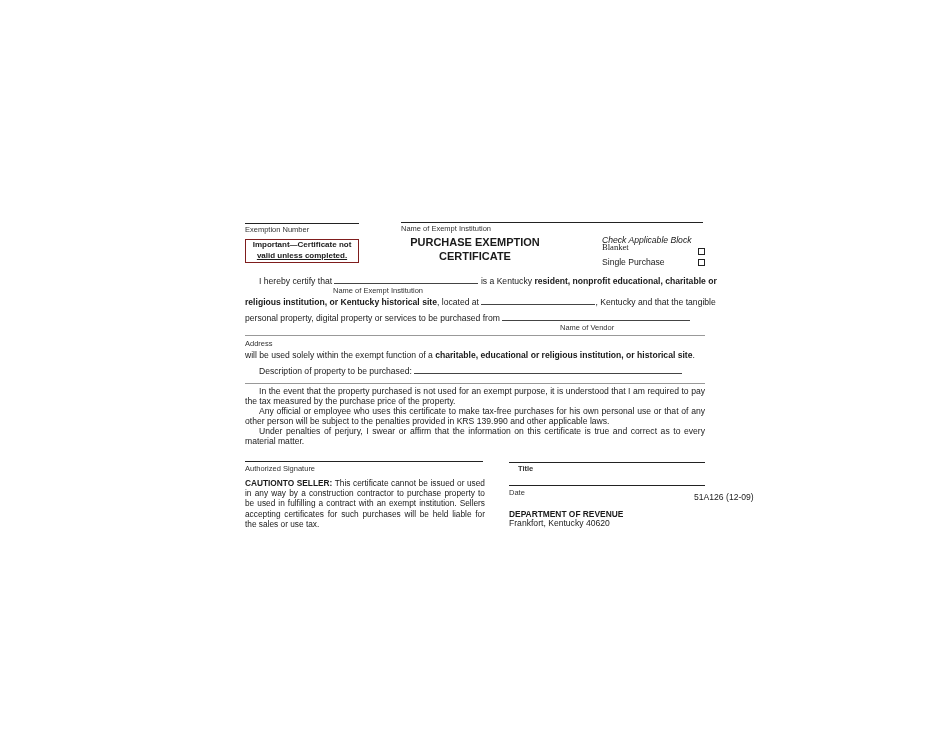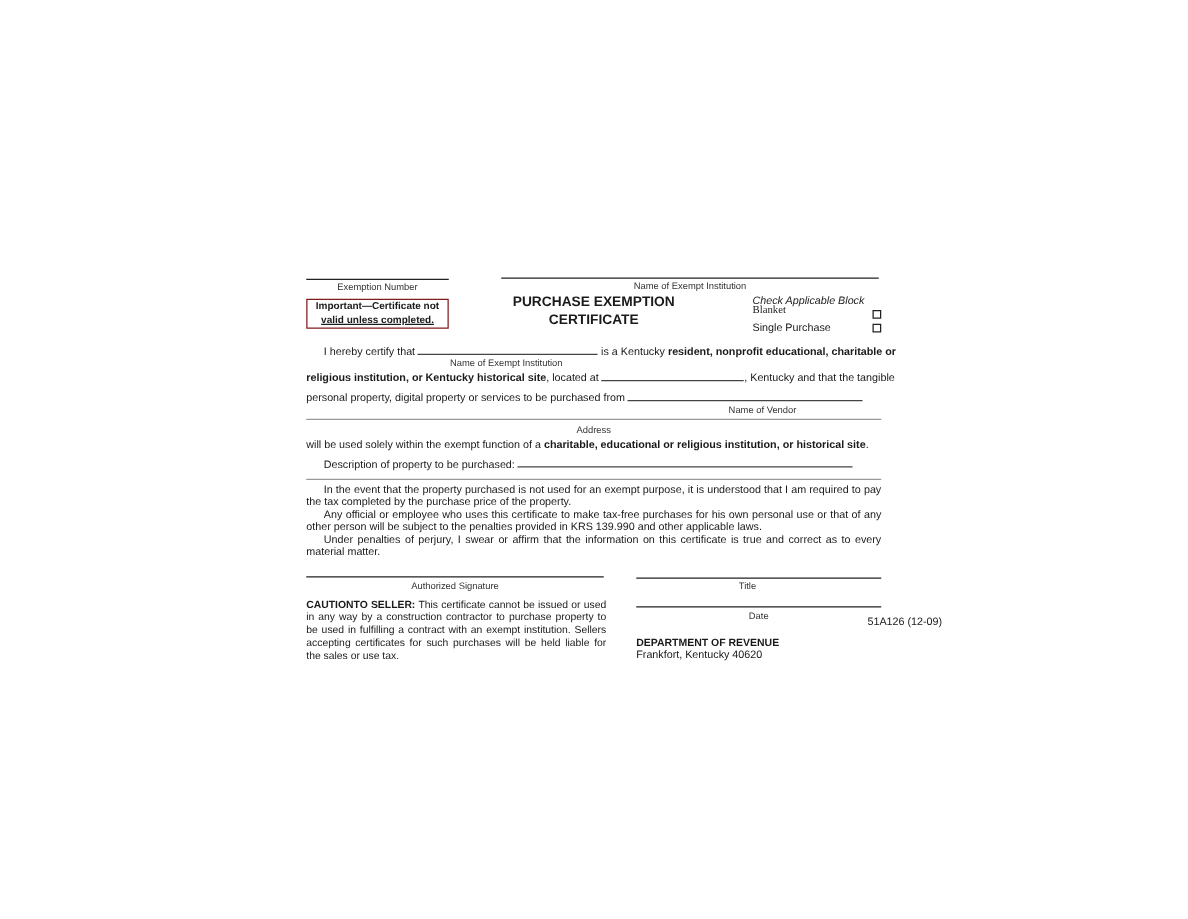--- a/index.html
+++ b/index.html
@@ -1,20 +1,20 @@
 <!DOCTYPE html>
 <html><head>
 <meta charset="utf-8">
 <style>
   html, body { margin: 0; padding: 0; background: #ffffff; }
   body { width: 950px; height: 735px; position: relative; overflow: hidden;
          font-family: "Liberation Sans", sans-serif; color: #1a1a1a; }
   .line { position: absolute; height: 0; border-top: 1px solid #222; }
   .line.thin { border-top: 1px solid #999; }
-  .cap { position: absolute; font-size: 7.5px; color: #333; text-align: center; }
+  .cap { position: absolute; font-size: 7.5px; color: #333; }
   .txt { position: absolute; font-size: 8.6px; white-space: nowrap; line-height: 10px; }
   .bu { font-weight: bold; }
   .blank { display: inline-block; border-bottom: 1px solid #444; height: 7px; vertical-align: baseline; }
   .important { position: absolute; left: 245px; top: 239px; width: 112px; height: 22px;
                border: 1px solid #7f1d1d; font-size: 8px; font-weight: bold; text-align: center; line-height: 10.5px; }
   .title { position: absolute; left: 405px; top: 236px; width: 140px; text-align: center;
            font-size: 11px; font-weight: bold; line-height: 13.5px; }
   .check-title { font-style: italic; }
   .checkbox { position: absolute; width: 5px; height: 5px; border: 1px solid #222; }
   .para { position: absolute; left: 245px; width: 460px; font-size: 8.6px; line-height: 10px; text-align: justify; }
@@ -71,31 +71,31 @@
   <span>will be used solely within the exempt function of a</span>
   <span class="bu">charitable, educational or religious institution, or historical site</span><span>.</span>
 </div>
 
 <div class="txt" style="left:259px; top:366px;">
   <span>Description of property to be purchased:</span>
   <span class="blank" style="width:268px;"></span>
 </div>
 <div class="line thin" style="left:245px; top:383px; width:460px;"></div>
 
-<div class="para" style="top:386px; text-indent:14px;">In the event that the property purchased is not used for an exempt purpose, it is understood that I am required to pay the tax completed by the purchase price of the property.</div>
+<div class="para" style="top:386px; text-indent:14px;">In the event that the property purchased is not used for an exempt purpose, it is understood that I am required to pay the tax measured by the purchase price of the property.</div>
 <div class="para" style="top:406px; text-indent:14px;">Any official or employee who uses this certificate to make tax-free purchases for his own personal use or that of any other person will be subject to the penalties provided in KRS 139.990 and other applicable laws.</div>
 <div class="para" style="top:426px; text-indent:14px;">Under penalties of perjury, I swear or affirm that the information on this certificate is true and correct as to every material matter.</div>
 
 <div class="line" style="left:245px; top:461px; width:238px;"></div>
 <div class="cap" style="left:245px; top:464px; width:238px;">Authorized Signature</div>
 
 <div class="caution">
   <span style="font-weight:bold;">CAUTIONTO SELLER:</span><span> This certificate cannot be issued or used in any way by a construction contractor to purchase property to be used in fulfilling a contract with an exempt institution. Sellers accepting certificates for such purchases will be held liable for the sales or use tax.</span>
 </div>
 
 <div class="line" style="left:509px; top:462px; width:196px;"></div>
-<div class="cap" style="left:500px; top:464px; width:196px;">Title</div>
+<div class="cap" style="left:518px; top:464px; width:196px;font-weight:bold;">Title</div>
 <div class="line" style="left:509px; top:485px; width:196px;"></div>
 <div class="cap" style="left:509px; top:488px; width:196px;">Date</div>
 
 <div class="txt" style="left:509px; top:509px; font-weight:bold; font-size:8.4px;">DEPARTMENT OF REVENUE</div>
 <div class="txt" style="left:509px; top:518px;">Frankfort, Kentucky 40620</div>
 <div class="txt" style="left:646px; top:492px;padding-left:48px;">51A126 (12-09)</div>
 
 </body></html>

